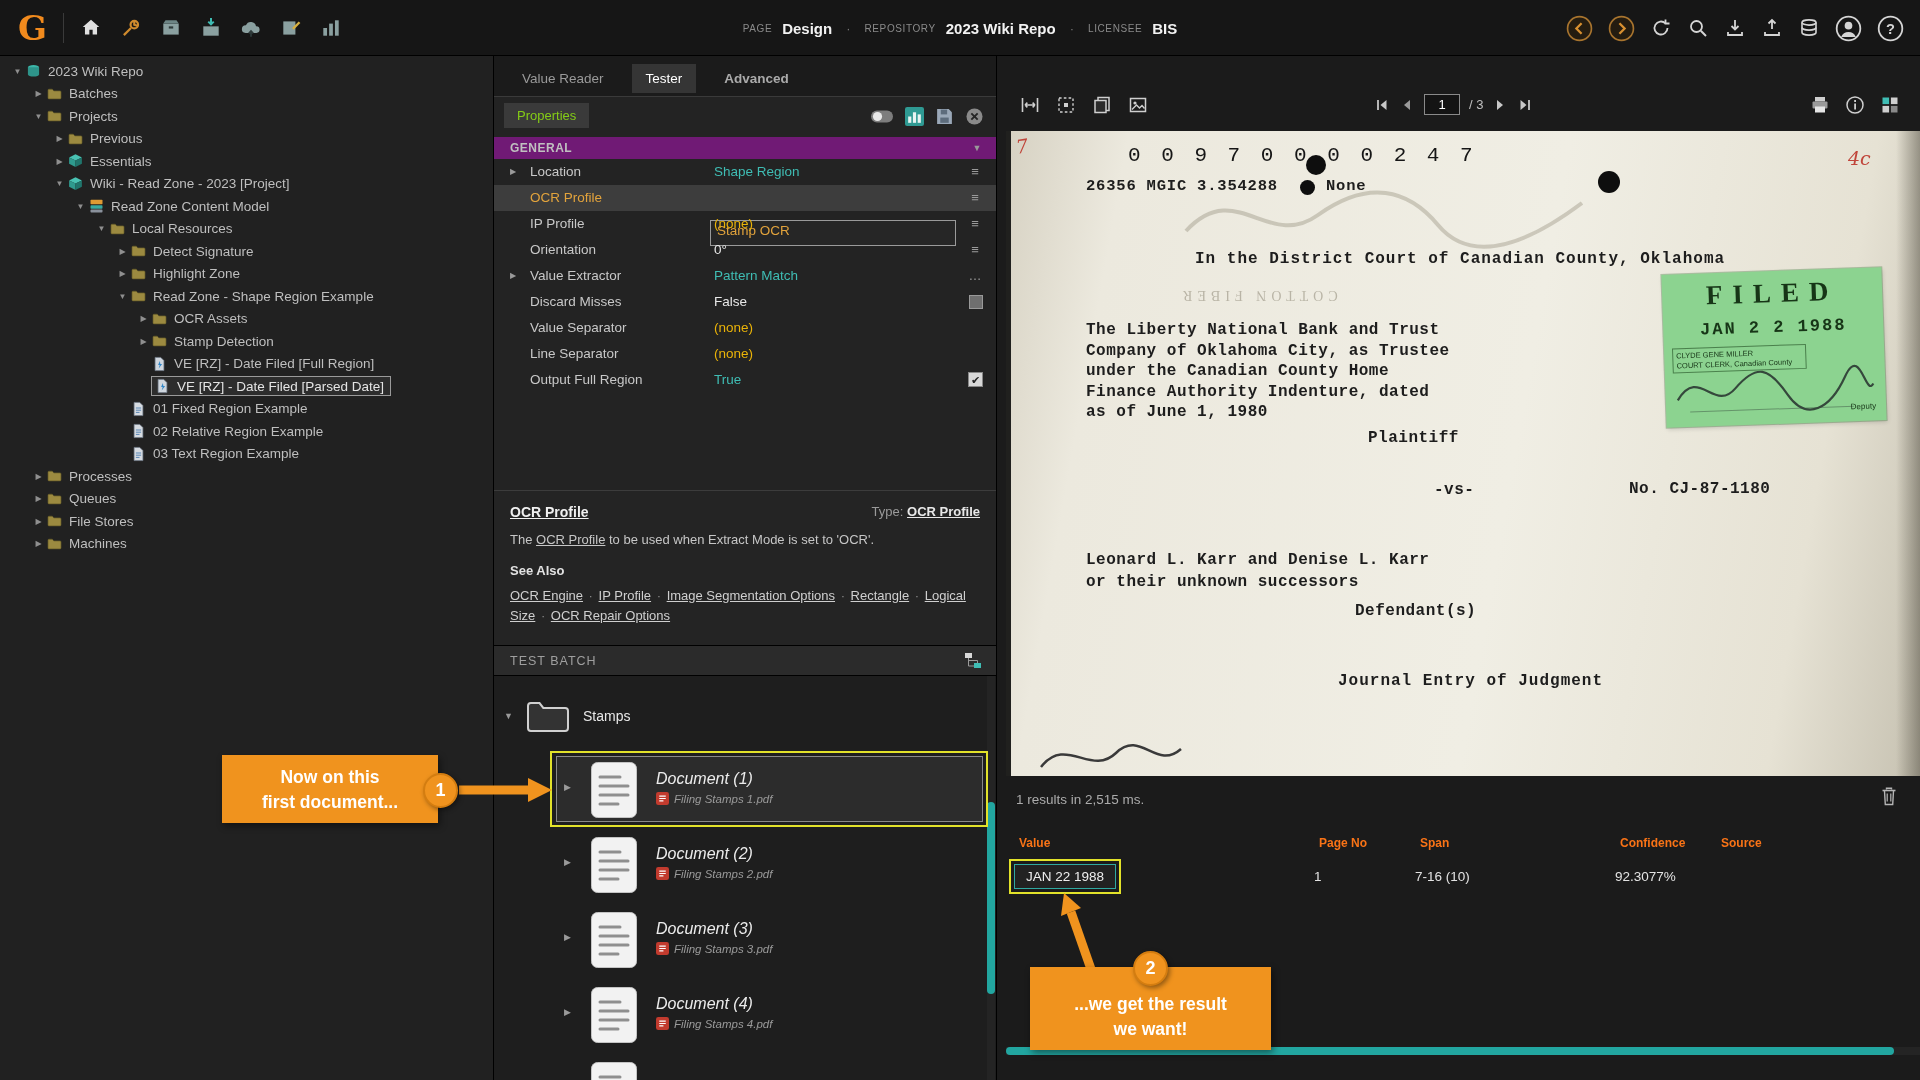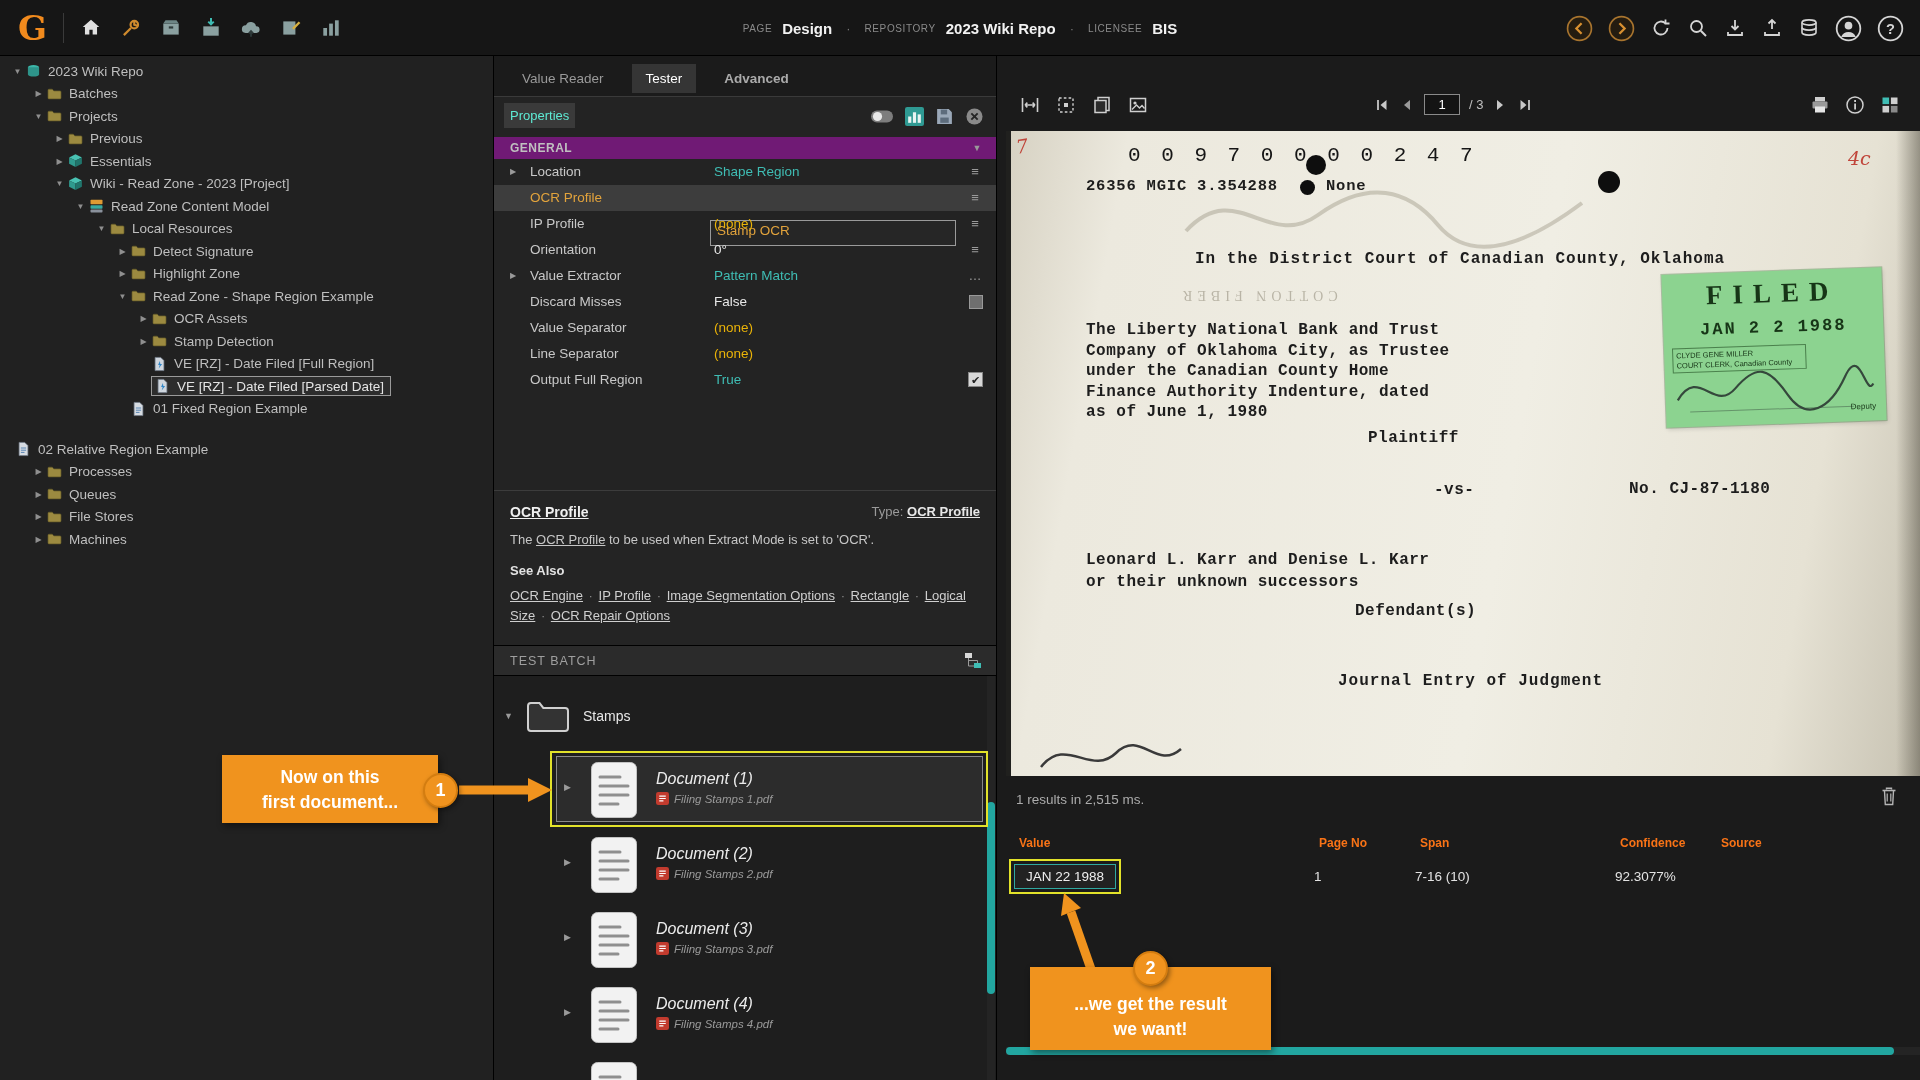--- a/index.html
+++ b/index.html
@@ -33,21 +33,21 @@
   .selwrap .tree-ic { margin-right:0; }
 
   
   .middle { position:absolute; top:56px; left:494px; width:503px; bottom:0; background:#1b1b1b; border-right:1px solid #000; }
   .tabs { position:absolute; top:8px; left:14px; display:flex; gap:14px; }
   .tab { padding:7px 14px; font-size:13.5px; color:#9a9a9a; cursor:pointer; }
   .tab.active { background:#353535; color:#fff; }
   .tab.last { font-weight:bold; color:#aaa; }
 
   .props-panel { position:absolute; top:40px; left:0; right:0; height:394px; background:#232323; border-top:1px solid #3a3a3a; }
-  .props-label { position:absolute; top:6px; left:10px; background:#3a3a3a; color:#5eead4; font-size:13px; padding:5px 6px; cursor:pointer; }
+  .props-label { position:absolute; top:6px; left:10px; background:#3a3a3a; color:#84cc16; font-size:13px; padding:5px 13px; cursor:pointer; }
   .props-icons { position:absolute; top:10px; right:12px; display:flex; gap:11px; align-items:center; }
   .pi { width:19px; height:19px; cursor:pointer; }
   .pi.wide { width:24px; height:15px; }
   .general-bar { position:absolute; top:40px; left:0; right:0; height:22px; background:#701a75; color:#c0c0c0; font-weight:bold; font-size:12px; line-height:22px; padding-left:16px; letter-spacing:.5px; }
   .general-chev { position:absolute; right:14px; top:0; color:#9a9a9a; font-size:9px; line-height:22px; }
   .prows { position:absolute; top:62px; left:0; right:0; }
   .prow { height:26px; position:relative; font-size:13.5px; cursor:pointer; }
   .prow.sel { background:#3d3d3d; }
   .pexp { position:absolute; left:16px; top:0; line-height:26px; font-size:8px; color:#9a9a9a; }
   .plab { position:absolute; left:36px; line-height:26px; color:#c8c8c8; }
@@ -419,31 +419,43 @@
       <span class="tree-ic">
         <svg viewBox="0 0 16 16">
           <path d="M3.6 1.4h5.6l3.2 3.2v10H3.6z" fill="#d6dbe1" stroke="#76818f" stroke-width=".7"></path>
           <g stroke="#5b87b5" stroke-width="1">
             <path d="M5.4 7h5.2M5.4 9.2h5.2M5.4 11.4h3.6"></path>
           </g>
         </svg>
       </span>
       <span class="tlab">01 Fixed Region Example</span>
     </div>
-    <div class="tree-row" style=" margin-top: 18px;">
+    <div class="tree-row" style="padding-left: 115px;">
       <span class="tree-arrow"></span>
       <span class="tree-ic">
         <svg viewBox="0 0 16 16">
           <path d="M3.6 1.4h5.6l3.2 3.2v10H3.6z" fill="#d6dbe1" stroke="#76818f" stroke-width=".7"></path>
           <g stroke="#5b87b5" stroke-width="1">
             <path d="M5.4 7h5.2M5.4 9.2h5.2M5.4 11.4h3.6"></path>
           </g>
         </svg>
       </span>
       <span class="tlab">02 Relative Region Example</span>
+    </div>
+    <div class="tree-row" style="padding-left: 115px;">
+      <span class="tree-arrow"></span>
+      <span class="tree-ic">
+        <svg viewBox="0 0 16 16">
+          <path d="M3.6 1.4h5.6l3.2 3.2v10H3.6z" fill="#d6dbe1" stroke="#76818f" stroke-width=".7"></path>
+          <g stroke="#5b87b5" stroke-width="1">
+            <path d="M5.4 7h5.2M5.4 9.2h5.2M5.4 11.4h3.6"></path>
+          </g>
+        </svg>
+      </span>
+      <span class="tlab">03 Text Region Example</span>
     </div>
     <div class="tree-row" style="padding-left: 31px;">
       <span class="tree-arrow">▶</span>
       <span class="tree-ic">
         <svg viewBox="0 0 16 16">
           <path d="M1.5 4.2c0-.6.4-1 1-1h3.3l1.5 1.7h6.2c.6 0 1 .4 1 1v6c0 .6-.4 1-1 1H2.5c-.6 0-1-.4-1-1z" fill="#9c8a40" stroke="#645a26" stroke-width=".7"></path>
         </svg>
       </span>
       <span class="tlab">Processes</span>
     </div>

